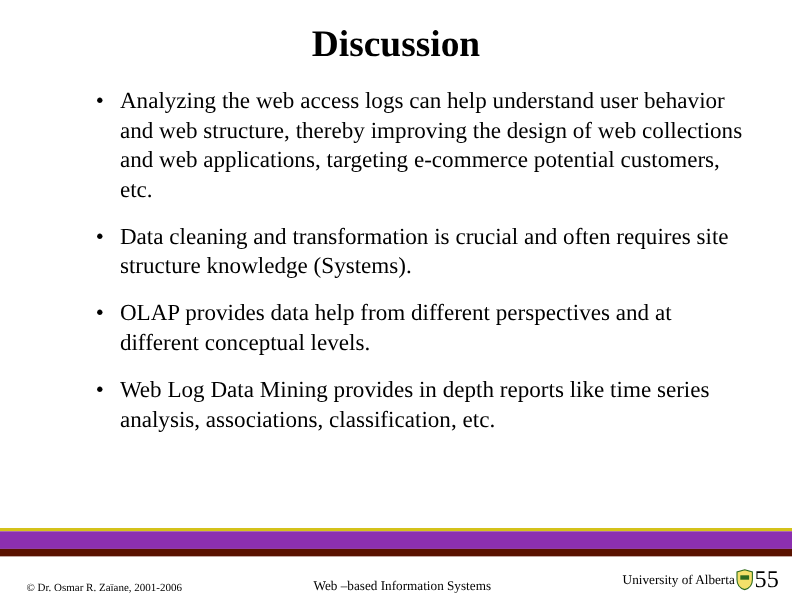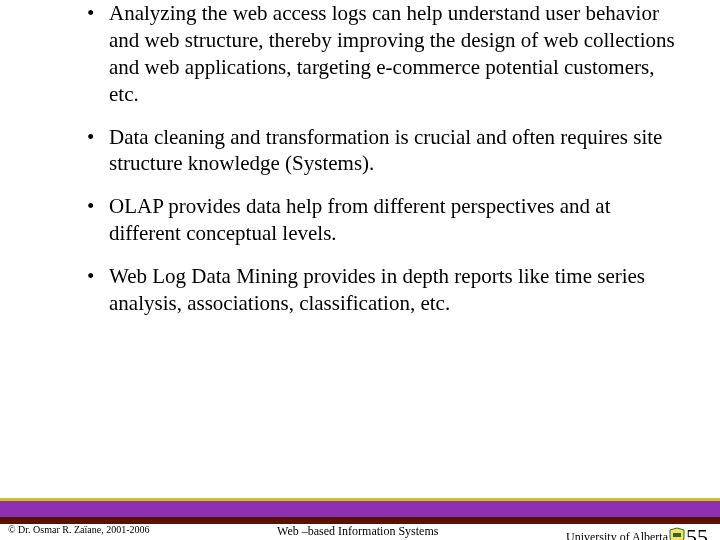--- a/index.html
+++ b/index.html
@@ -52,25 +52,25 @@
     width: 100%;
   }
   .footer-bars {
     width: 100%;
   }
   .bar-yellow { height: 3px; background: #d4c21a; }
   .bar-purple { height: 16px; background: #8c2fb0; }
   .bar-darkred { height: 7px; background: #5a1200; }
   .footer-row {
     display: flex;
-    align-items: flex-start;
+    align-items: flex-end;
     justify-content: space-between;
     width: 100%;
-    height: 16px;
-    padding: 0 12px 0 8px;
+    height: 34px;
+    padding: 0 12px 0 24px;
     background: #ffffff;
   }
   .footer-left {
     font-size: 10px;
     color: #000;
     white-space: nowrap;
   }
   .footer-center {
     font-size: 12px;
     color: #000;
@@ -95,20 +95,21 @@
   .page-num {
     font-size: 22px;
     color: #000;
   }
 </style>
 </head>
 <body>
 
 <div class="slide">
 
+  <h1 class="title">Discussion</h1>
 
   <div class="content">
     <ul class="bullets">
       <li>Analyzing the web access logs can help understand user behavior and web structure, thereby improving the design of web collections and web applications, targeting e-commerce potential customers, etc.</li>
       <li>Data cleaning and transformation is crucial and often requires site structure knowledge (Systems).</li>
       <li>OLAP provides data help from different perspectives and at different conceptual levels.</li>
       <li>Web Log Data Mining provides in depth reports like time series analysis, associations, classification, etc.</li>
     </ul>
   </div>
 

